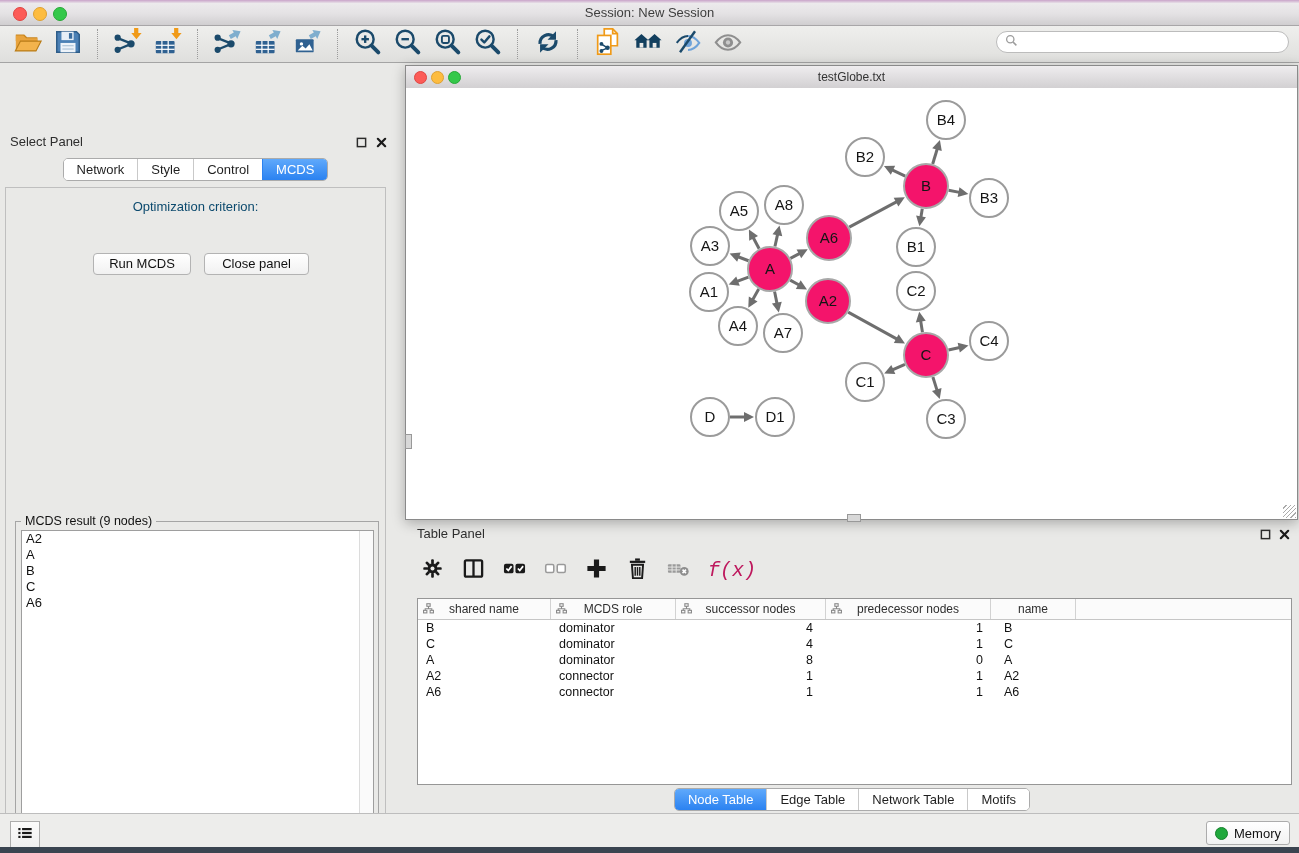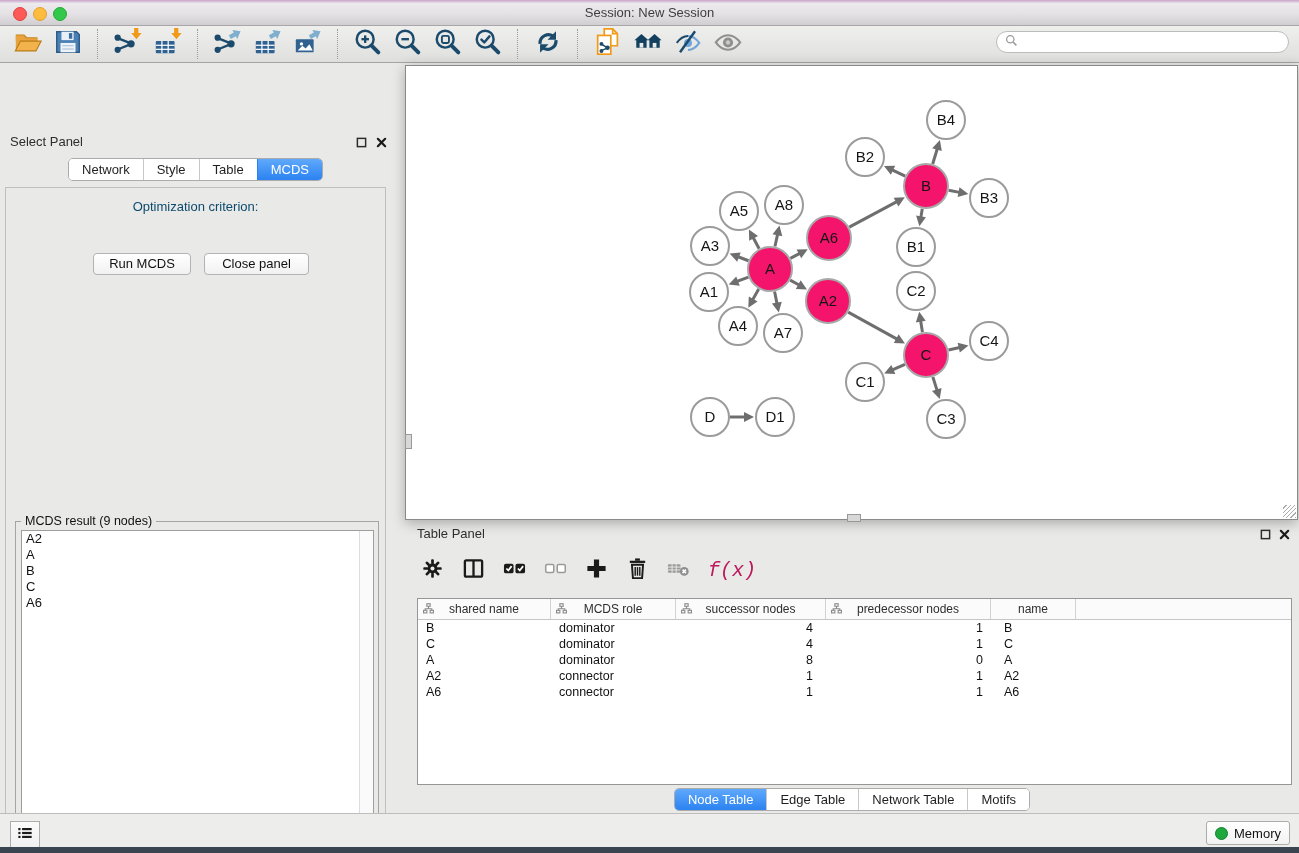--- a/index.html
+++ b/index.html
@@ -297,21 +297,21 @@
       </span>
     <span id="cp-close" class="abs panel-btn">
         <svg viewBox="0 0 12 12" width="11" height="11">
           <path d="M2 2l8 8M10 2l-8 8" stroke="#1A1A1A" stroke-width="2.4" stroke-linecap="round"></path>
         </svg>
       </span>
     <div id="cp-tabs" class="abs">
         <div class="seg-tabs">
           <div class="seg-tab">Network</div>
           <div class="seg-tab">Style</div>
-          <div class="seg-tab">Table</div>
+          <div class="seg-tab">Control</div>
           <div class="seg-tab active">MCDS</div>
         </div>
       </div>
 
     <div id="cp-content" class="abs">
       <div id="opt-label" class="abs">Optimization criterion:</div>
       <div id="run-btn" class="abs cp-btn">Run MCDS</div>
       <div id="closep-btn" class="abs cp-btn">Close panel</div>
 
       <div id="result-group" class="abs">
@@ -323,20 +323,26 @@
             <div class="result-item">B</div>
             <div class="result-item">C</div>
             <div class="result-item">A6</div>
             <div id="result-scroll"></div>
           </div>
       </div>
     </div>
   </div>
 
   <div id="network-window" class="abs">
+    <div id="nw-titlebar" class="abs">
+      <span class="abs tl-sm" style="left:8px;background:#FC5B57;border:1px solid #DF4542;"></span>
+      <span class="abs tl-sm" style="left:25px;background:#FDBC40;border:1px solid #DEA133;"></span>
+      <span class="abs tl-sm" style="left:42px;background:#34C84A;border:1px solid #27A837;"></span>
+      <div id="nw-title" class="abs">testGlobe.txt</div>
+    </div>
     <div id="nw-canvas" class="abs">
       <svg id="graph-svg" width="891" height="430" viewBox="0 0 891 430">
           <g>
             <line x1="353.158322762694" y1="160.71557162052426" x2="347.14131813561653" y2="149.4579500601858" stroke="#6E6E6E" stroke-width="3"></line>
             <polygon points="342.89892269493157,141.52056504213004 352.02235375016807,147.98299537292255 343.20303706343947,152.69676808479474" fill="#6E6E6E"></polygon>
           </g>
           <g>
             <line x1="368.91502821252493" y1="158.53129959988598" x2="371.589093635837" y2="146.30700052188783" stroke="#6E6E6E" stroke-width="3"></line>
             <polygon points="373.5123655450859,137.5149003653215 376.25989684401287,148.35238493331127 366.4908966700503,146.21541614525694" fill="#6E6E6E"></polygon>
           </g>

